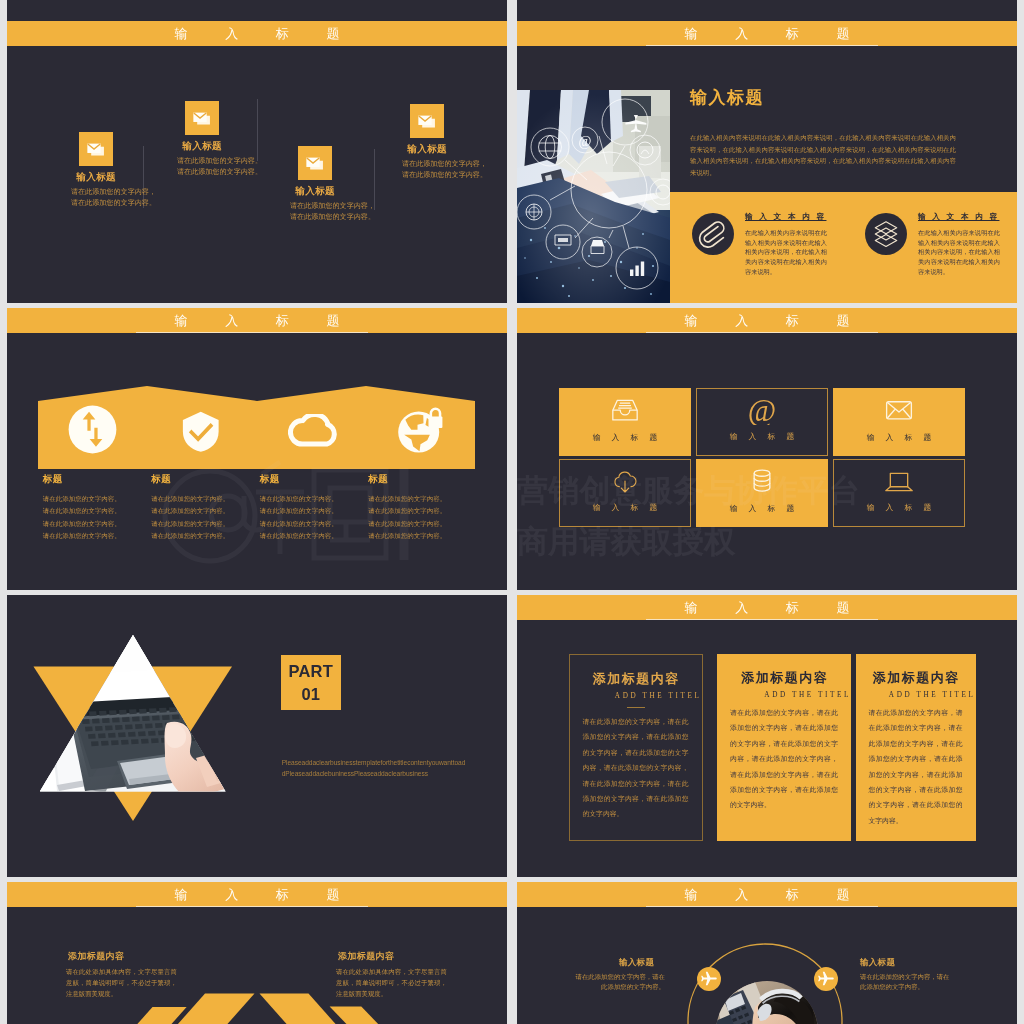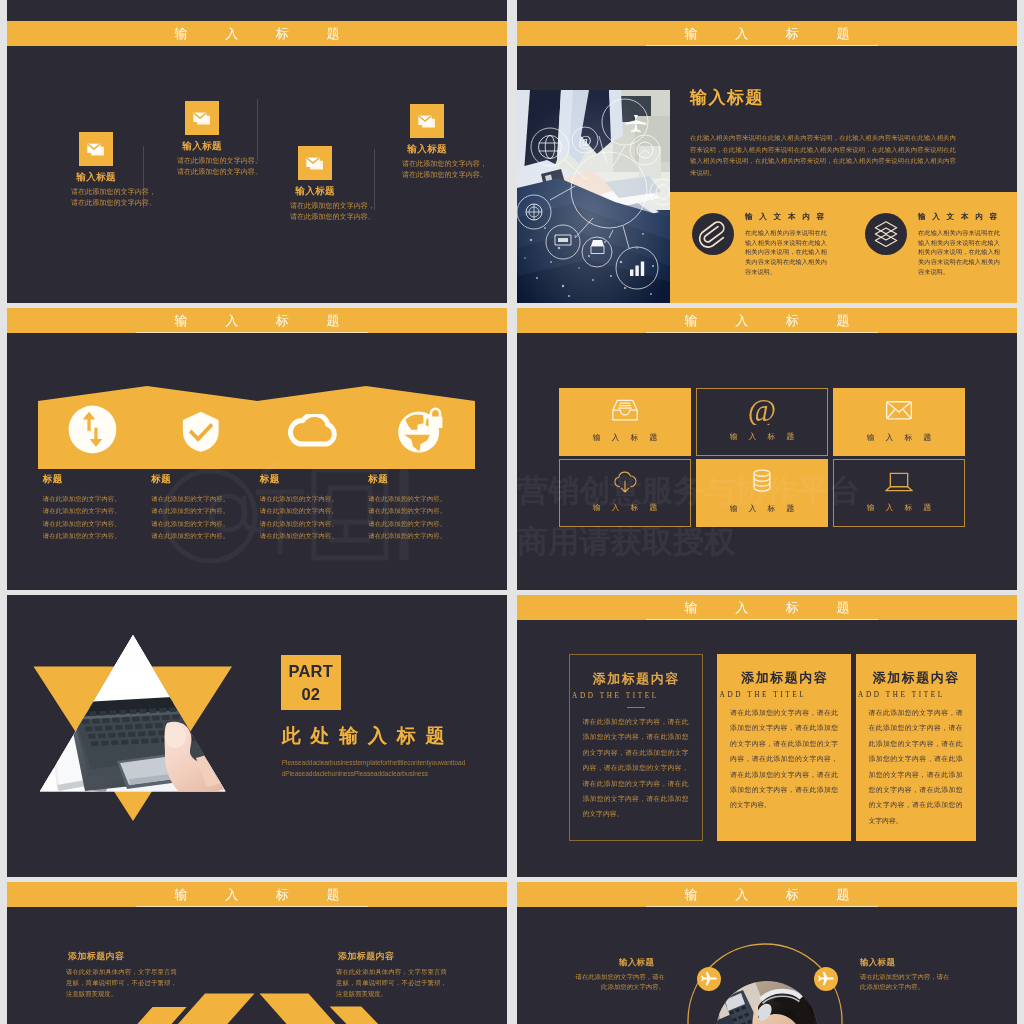--- a/index.html
+++ b/index.html
@@ -23,21 +23,21 @@
 .s1b{margin-top:5px;text-align:right;color:#c5913f;font-size:7.1px;line-height:10.6px;white-space:pre-line;}
 .s1sep{position:absolute;width:1px;background:#4a4955;}
 
 
 .s2photo{position:absolute;left:0px;top:69px;width:153px;height:213px;overflow:hidden;}
 .s2head{position:absolute;left:173px;top:65px;color:#f2b23e;font-size:17px;font-weight:bold;letter-spacing:1.5px;}
 .s2par{position:absolute;left:173px;top:111px;width:266px;color:#c4923f;font-size:6.4px;line-height:11.6px;text-align:justify;}
 .s2panel{position:absolute;left:153px;top:171px;width:347px;height:111px;background:#f2b23e;}
 .s2card{position:absolute;top:21px;width:180px;}
 .s2circ{position:absolute;left:0;top:0;width:42px;height:42px;border-radius:50%;background:#2b2a35;}
-.s2ct{position:absolute;left:53px;top:-1px;color:#2b2a35;font-size:7.6px;font-weight:bold;letter-spacing:2.4px;}
+.s2ct{position:absolute;left:53px;top:-1px;color:#2b2a35;font-size:7.6px;font-weight:bold;letter-spacing:2.4px;text-decoration:underline;}
 .s2cb{position:absolute;left:53px;top:15px;width:82px;color:#3b3541;font-size:6.2px;line-height:9.7px;text-align:justify;}
 
 
 .s3band{position:absolute;left:0;top:0;}
 .s3col{position:absolute;top:165px;width:112px;}
 .s3t{color:#f2b23e;font-size:9.5px;font-weight:bold;letter-spacing:.5px;}
 .s3b{margin-top:7px;color:#c28f3f;font-size:6.5px;line-height:12.3px;white-space:pre-line;}
 
 
 .s4tile{position:absolute;width:132px;height:68px;box-sizing:border-box;}
@@ -51,21 +51,21 @@
 .s5p1{position:absolute;left:0;top:7px;width:60.5px;text-align:center;color:#2b2a35;font-size:16.5px;font-weight:bold;font-family:"Liberation Sans",sans-serif;letter-spacing:.2px;line-height:18px;}
 .s5p2{position:absolute;left:0;top:30px;width:60.5px;text-align:center;color:#2b2a35;font-size:16.5px;font-weight:bold;font-family:"Liberation Sans",sans-serif;line-height:18px;}
 .s5h{position:absolute;left:274.7px;top:128px;color:#f2b23e;font-size:19px;font-weight:bold;letter-spacing:2.5px;}
 .s5s{position:absolute;left:274.7px;top:162px;width:184px;color:#a67d3c;font-size:6.6px;line-height:11px;font-family:"Liberation Sans",sans-serif;letter-spacing:-0.05px;word-break:break-all;overflow-wrap:anywhere;}
 
 
 .s6card{position:absolute;top:59px;width:131px;height:187px;box-sizing:border-box;}
 .s6card.fill{background:#f2b23e;}
 .s6card.out{border:1px solid #8a6a33;}
 .s6t{margin-top:16px;text-align:center;font-size:13px;font-weight:bold;letter-spacing:1.5px;text-indent:1.5px;line-height:15px;}
-.s6st{margin-top:6px;text-align:left;font-size:7.2px;letter-spacing:2.6px;text-indent:2.6px;font-family:"Liberation Serif",serif;line-height:8px;}
+.s6st{margin-top:6px;text-align:right;font-size:7.2px;letter-spacing:2.6px;text-indent:2.6px;font-family:"Liberation Serif",serif;line-height:8px;}
 .s6rule{width:18px;height:1px;margin:7px auto 0;}
 .s6b{margin:6px 13px 0;font-size:6.8px;line-height:15.4px;text-align:justify;}
 .s6card.fill .s6t,.s6card.fill .s6st{color:#2b2a35;}
 .s6card.fill .s6b{color:#3b3541;}
 .s6card.out .s6t,.s6card.out .s6st{color:#e0a64a;}
 .s6card.out .s6b{color:#c6913f;}
 .s6card.out .s6rule{background:#a07a38;}
 
 
 .s7t{position:absolute;color:#d8a145;font-size:9px;font-weight:bold;letter-spacing:.4px;}
@@ -521,23 +521,22 @@
            C160 153 157 145 159 137 Z" fill="#fae5da"></path>
   <path d="M189 163 C200 160 212 156 221 150 L234 182 L200 192 Z" fill="#f2cfbd"></path>
   <path d="M204 168 L226 159 L233 178 L210 186 Z" fill="#e6c0ac" opacity="0.75"></path>
   <path d="M216 152 L228 146 L240 182 L226 188 Z" fill="#3d454d"></path>
 
   <path d="M198 118 L202 113 L228 180 L216 184 Z" fill="#343b42"></path>
 </g>
 </svg>
       <div class="s5badge">
         <div class="s5p1">PART</div>
-        <div class="s5p2">02</div>
-      </div>
-      <div class="s5h">此 处 输 入 标 题</div>
+        <div class="s5p2">01</div>
+      </div>
       <div class="s5s">PleaseaddaclearbusinesstemplateforthetitlecontentyouwanttoaddPleaseaddaclebuninessPleaseaddaclearbusiness</div>
     </div>
 <div class="slide c1 r2">
       <div class="banner">
         <div class="bt">输 入 标 题</div>
         <div class="bul"></div>
       </div>
       <div class="s6card out" style="left:51.5px;width:134px;">
         <div class="s6t">添加标题内容</div>
         <div class="s6st">ADD THE TITEL</div>

